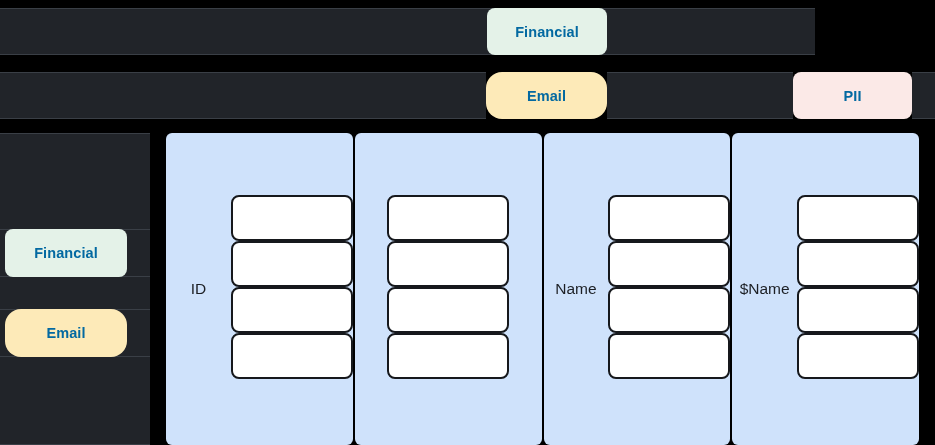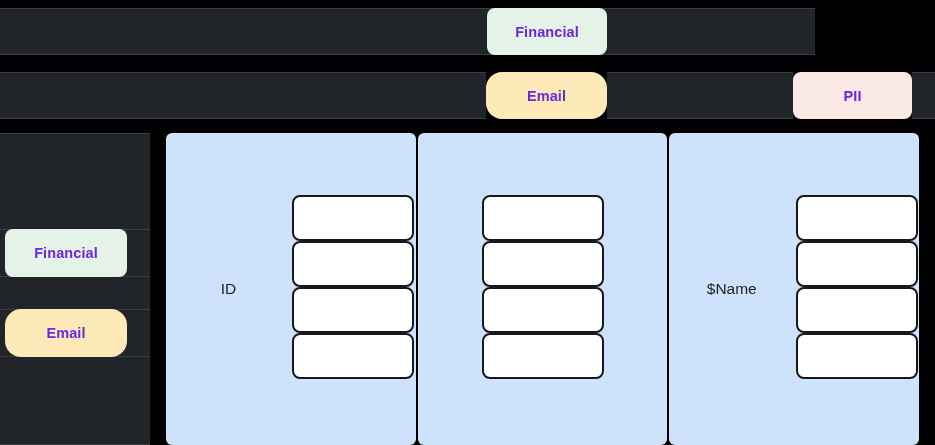--- a/index.html
+++ b/index.html
@@ -16,21 +16,21 @@
   }
 
   
   .pill {
     border-radius: 8px;
     display: flex;
     align-items: center;
     justify-content: center;
     font-size: 14.5px;
     font-weight: bold;
-    color: #6d28d9;
+    color: #0369a1;
     letter-spacing: .1px;
     box-sizing: border-box;
     text-align: center;
     white-space: nowrap;
   }
   .pill-financial { background: #e4f2e8; }
   .pill-email     { background: #fdeab8; border-radius: 16px; }
   .pill-pii       { background: #fbe9e7; text-align: center; }
 
   
@@ -205,20 +205,29 @@
 
     <div class="col">
       <div class="cells">
         <div class="cell"></div>
         <div class="cell"></div>
         <div class="cell"></div>
         <div class="cell"></div>
       </div>
     </div>
 
+    <div class="col">
+      <div class="col-header">Name</div>
+      <div class="cells">
+        <div class="cell"></div>
+        <div class="cell"></div>
+        <div class="cell"></div>
+        <div class="cell"></div>
+      </div>
+    </div>
 
 
     <div class="col">
       <div class="col-header">$Name</div>
       <div class="cells">
         <div class="cell"></div>
         <div class="cell"></div>
         <div class="cell"></div>
         <div class="cell"></div>
       </div>

